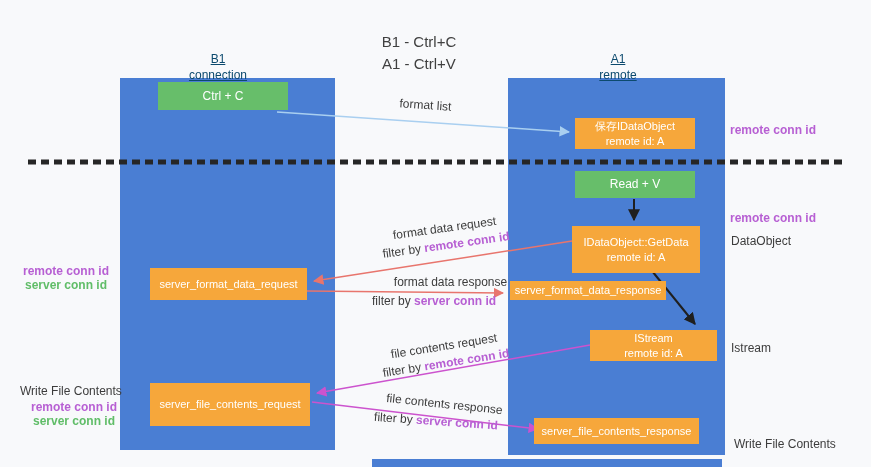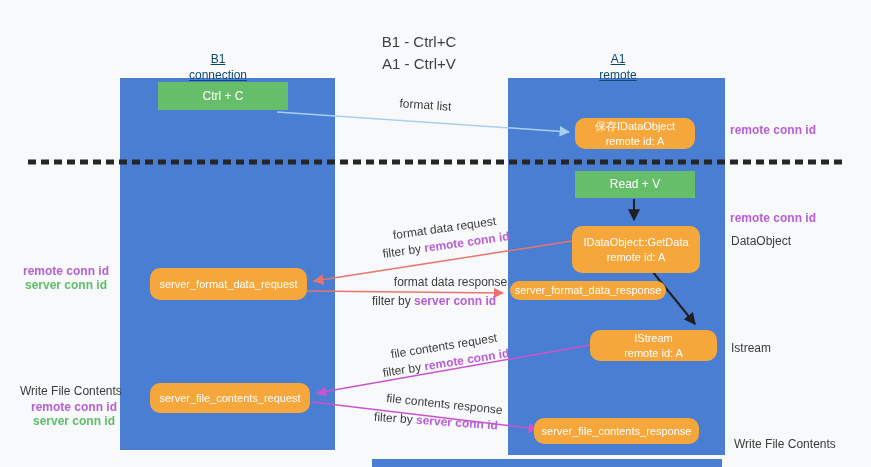--- a/index.html
+++ b/index.html
@@ -7,21 +7,21 @@
     position:relative;width:871px;height:467px;background:#F8F9FB;
     overflow:hidden;font-family:"Liberation Sans",sans-serif;color:#3c3c3c;
   }
   .lifeline{position:absolute;background:var(--lifeline-blue,#4A7ED3);}
   .node{
     position:absolute;display:flex;flex-direction:column;align-items:center;
     justify-content:center;color:#fff;text-align:center;font-size:11px;line-height:1.35;
     white-space:nowrap;
   }
   .green{background:var(--node-green,#67BE6A);}
-  .orange{background:var(--node-orange,#F6A73B);border-radius:10px;}
+  .orange{background:var(--node-orange,#F6A73B);}
   .lbl{position:absolute;font-size:12px;color:#3c3c3c;white-space:nowrap;}
   .title{position:absolute;font-size:15px;line-height:1.45;color:#404040;text-align:center;}
   .hdr{position:absolute;font-size:12px;line-height:1.3;color:#0c4a6e;text-align:center;text-decoration:underline;}
   .purple{color:var(--purple,#B75FD3);font-weight:bold;}
   .greentx{color:var(--green-text,#60BD68);font-weight:bold;}
   .center{text-align:center;}
   svg.overlay{position:absolute;left:0;top:0;pointer-events:none;}
 </style>
 </head>
 <body>
@@ -95,21 +95,21 @@
 
   <div class="node orange" style="left:510px;top:281px;width:156px;height:19px;">
     <div>server_format_data_response</div>
   </div>
 
   <div class="node orange" style="left:590px;top:330px;width:127px;height:31px;">
     <div>IStream</div>
     <div>remote id: A</div>
   </div>
 
-  <div class="node orange" style="left:150px;top:383px;width:160px;height:30px;">
+  <div class="node orange" style="left:150px;top:383px;width:160px;height:43px;">
     <div>server_file_contents_request</div>
   </div>
 
   <div class="node orange" style="left:534px;top:418px;width:165px;height:26px;">
     <div>server_file_contents_response</div>
   </div>
 
   <div class="lbl center" style="left:368px;top:98px;width:115px;transform:rotate(4deg);">format list</div>
 
   <div class="lbl center" style="left:382px;top:221px;width:125px;transform:rotate(-8deg);">format data request</div>

